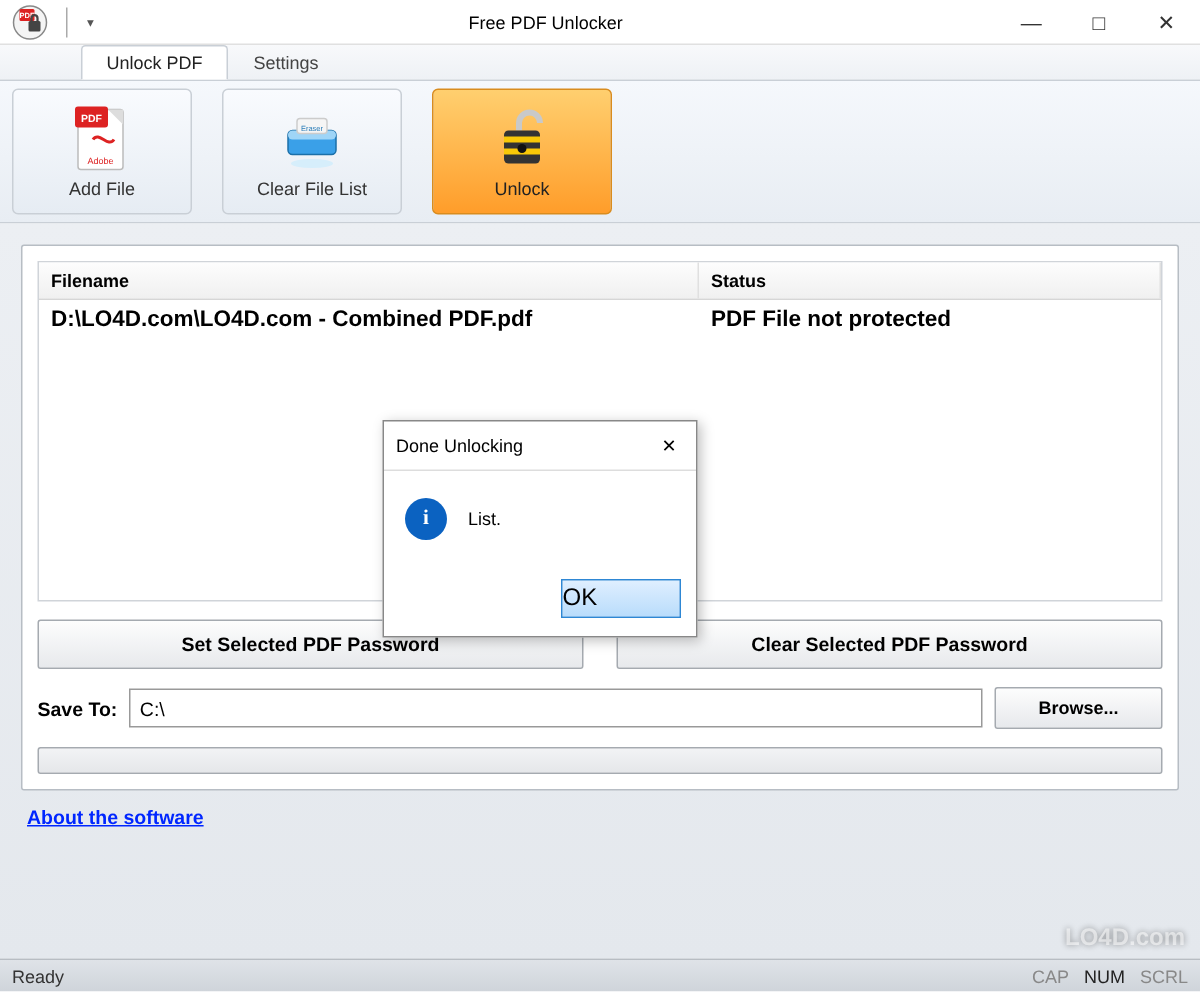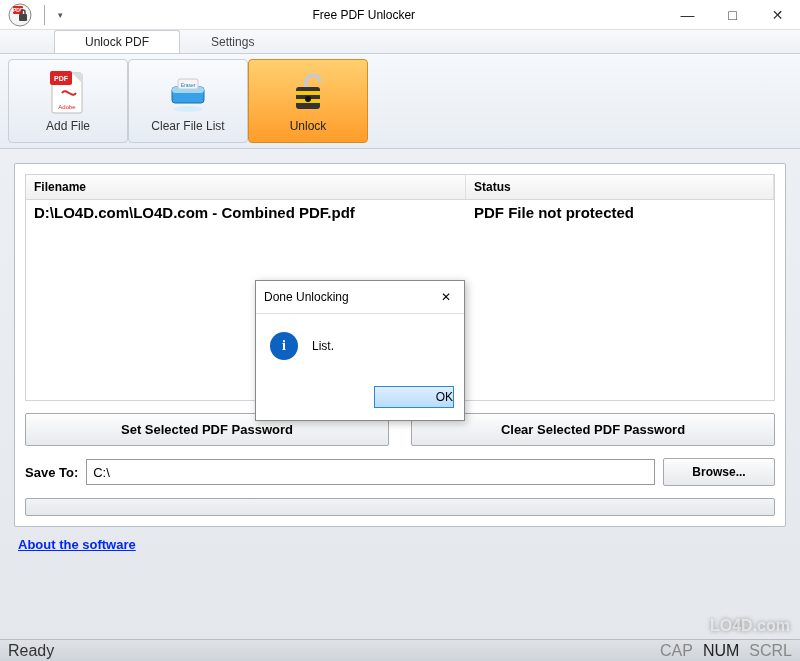--- a/index.html
+++ b/index.html
@@ -9,25 +9,25 @@
 .titlebar { height: 30px; background: #fff; display: flex; align-items: center; border-bottom: 1px solid #e0e0e0; }
 .titlebar .app-icon { width: 24px; height: 24px; margin: 0 8px; position: relative; }
 .titlebar .title { flex: 1; text-align: center; font-size: 12px; color: #000; }
 .titlebar .win-controls { display: flex; }
 .titlebar .win-btn { width: 45px; height: 30px; display: flex; align-items: center; justify-content: center; font-size: 14px; color: #333; cursor: pointer; }
 .qat-handle { width: 8px; height: 20px; border-left: 1px solid #aaa; margin-left: 4px; }
 .qat-down { font-size: 9px; color: #555; margin-left: 6px; }
 
 
 .ribbon-tabs { height: 24px; background: linear-gradient(#f8f9fb,#eef1f5); border-bottom: 1px solid #c9cfd6; display: flex; align-items: flex-end; padding-left: 54px; }
-.ribbon-tab { padding: 4px 30px; font-size: 12px; color: #444; border: 1px solid transparent; border-bottom: none; cursor: pointer; }
+.ribbon-tab { padding: 4px 16px; font-size: 12px; color: #444; border: 1px solid transparent; border-bottom: none; cursor: pointer; }
 .ribbon-tab.active { background: #fff; border-color: #c9cfd6; border-radius: 3px 3px 0 0; color: #222; }
 
 
-.ribbon { height: 95px; background: linear-gradient(#f5f8fc,#e8edf3); border-bottom: 1px solid #c9cfd6; display: flex; align-items: center; padding: 6px 8px; gap: 0; }
+.ribbon { height: 95px; background: linear-gradient(#f5f8fc,#e8edf3); border-bottom: 1px solid #c9cfd6; display: flex; align-items: center; padding: 6px 8px; gap: 20px; }
 .ribbon-group { border: 1px solid #c9cfd6; border-radius: 4px; background: linear-gradient(#f9fbfe,#e6ecf3); width: 120px; height: 84px; display: flex; flex-direction: column; align-items: center; justify-content: center; cursor: pointer; }
 .ribbon-group.unlock { background: linear-gradient(#ffcf6f,#ff9d2a); border-color: #d98c1e; }
 .ribbon-group .icon { width: 48px; height: 48px; display: flex; align-items: center; justify-content: center; }
 .ribbon-group .label { font-size: 12px; color: #333; margin-top: 2px; }
 .ribbon-group.unlock .label { color: #222; }
 
 
 .main { background: linear-gradient(#eceff3,#e4e8ed); padding: 14px; height: calc(661px - 30px - 24px - 95px - 22px); display:flex; flex-direction:column; }
 
 .panel { border: 1px solid #b7bdc4; background: #fff; border-radius: 2px; padding: 10px; flex: 0 0 auto; }
@@ -46,33 +46,33 @@
 .save-row { display: flex; align-items: center; gap: 8px; margin-top: 12px; }
 .save-row .lbl { font-weight: bold; font-size: 13px; }
 .save-row input { flex: 1; padding: 4px 6px; border: 1px solid #999; font-size: 13px; height: 26px; }
 .save-row .browse { width: 112px; padding: 6px; font-weight: bold; border: 1px solid #a5aab0; border-radius: 2px; background: linear-gradient(#fdfdfd,#e7e9ec); cursor: pointer; text-align:center; }
 
 .progress { height: 18px; border: 1px solid #a5aab0; background: linear-gradient(#f2f3f5,#e5e7ea); border-radius: 2px; margin-top: 12px; }
 
 .about-link { color: #0026ff; text-decoration: underline; font-weight: bold; font-size: 13px; padding: 10px 4px 0 4px; cursor: pointer; display:inline-block; }
 
 
-.statusbar { position: absolute; bottom: 0; left: 0; right: 0; height: 22px; background: linear-gradient(#dfe3e8,#cfd4da); border-top: 1px solid #b8bdc3; display: flex; align-items: center; padding: 0 8px; font-size: 16px; color: #333; }
+.statusbar { position: absolute; bottom: 0; left: 0; right: 0; height: 22px; background: linear-gradient(#dfe3e8,#cfd4da); border-top: 1px solid #b8bdc3; display: flex; align-items: center; padding: 0 8px; font-size: 12px; color: #333; }
 .statusbar .spacer { flex: 1; }
 .statusbar .ind { margin-left: 10px; color: #888; }
 .statusbar .ind.active { color: #222; }
 
 
 .dialog { position: absolute; left: 255px; top: 280px; width: 210px; background: #fff; border: 1px solid #888; box-shadow: 2px 2px 8px rgba(0,0,0,0.25); z-index: 10; }
 .dialog-title { display: flex; align-items: center; justify-content: space-between; padding: 6px 8px; font-size: 12px; border-bottom: 1px solid #ddd; gap: 11px; }
 .dialog-close { width: 20px; height: 20px; display: flex; align-items: center; justify-content: center; cursor: pointer; border:1px solid transparent; }
 .dialog-body { display: flex; align-items: center; padding: 18px 14px; gap: 14px; font-size: 12px; }
 .info-icon { width: 28px; height: 28px; border-radius: 50%; background: #0b62c1; color: #fff; display: flex; align-items: center; justify-content: center; font-weight: bold; font-size: 14px; font-family: Georgia, serif; }
 .dialog-footer { display: flex; justify-content: flex-end; padding: 8px 10px 12px; }
-.ok-btn { width: 80px; padding: 3px 0; border: 1px solid #2e87d4; background: linear-gradient(#dfefff,#b9dcfb); font-size: 12px; cursor: pointer; text-align:right; }
+.ok-btn { width: 80px; padding: 3px 0; border: 1px solid #2e87d4; background: linear-gradient(#dfefff,#b9dcfb); font-size: 16px; cursor: pointer; text-align:left; }
 
 .watermark { position:absolute; right:10px; bottom:26px; color:rgba(255,255,255,0.55); font-size:16px; font-weight:bold; pointer-events:none; text-shadow:0 0 4px rgba(0,0,0,0.4);}
 </style>
 </head>
 <body>
 
 <div class="titlebar">
   <div class="app-icon">
     <svg viewBox="0 0 24 24" width="24" height="24">
       <circle cx="12" cy="12" r="11" fill="#f4f4f4" stroke="#888"></circle>

